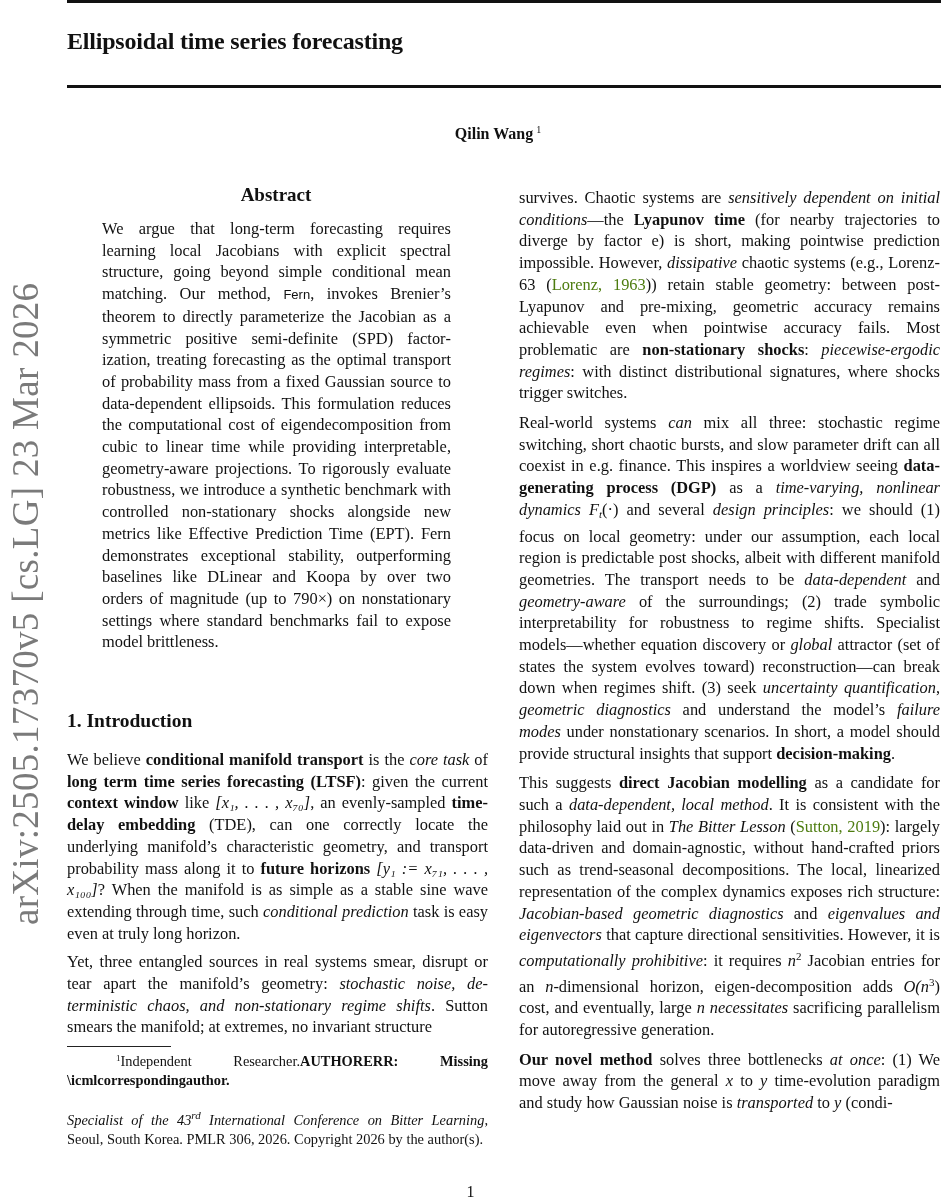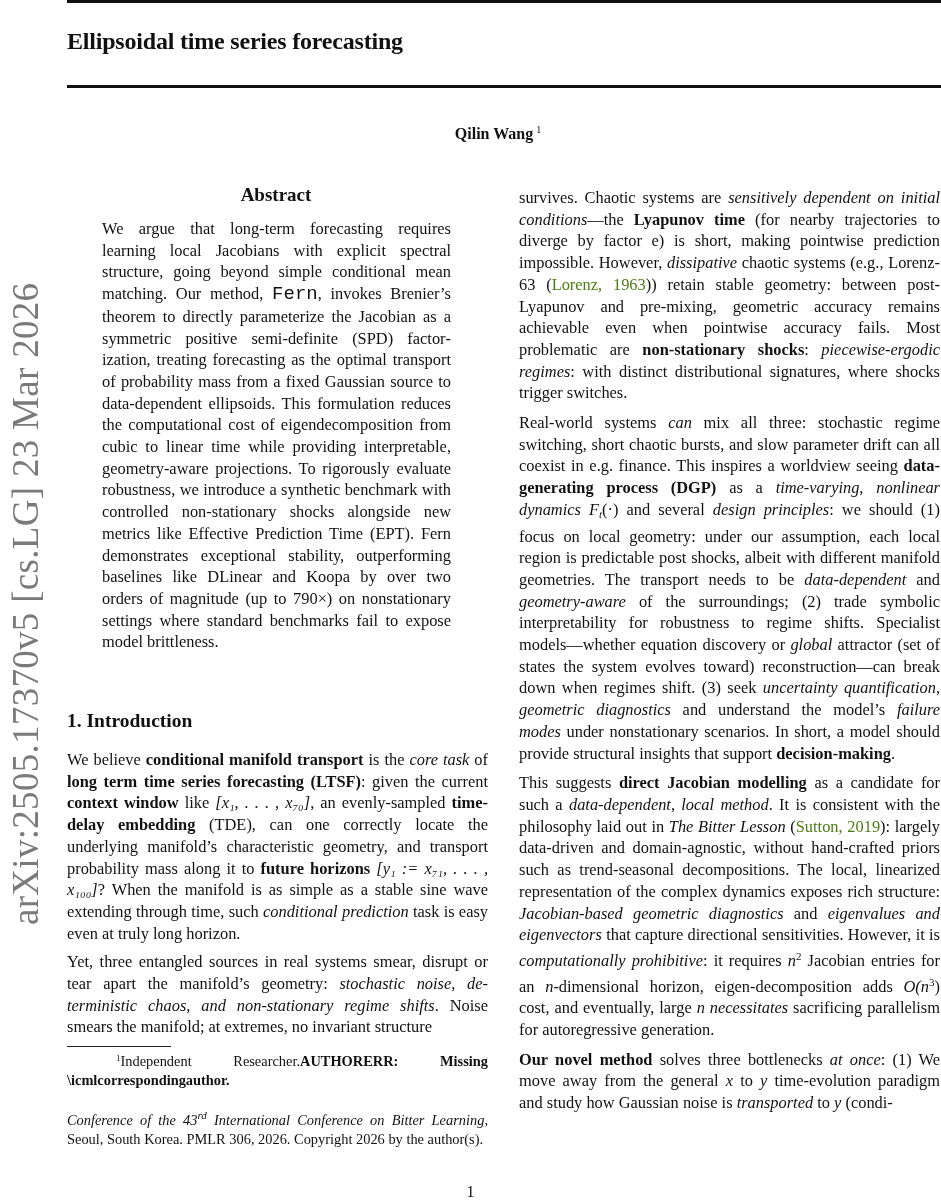--- a/index.html
+++ b/index.html
@@ -24,21 +24,21 @@
   .left-body p + p { margin-top:7px; }
   .right-body { left:519px; width:421px; top:187px; }
   .right-body p + p { margin-top:8px; }
   .fnrule { position:absolute; left:67px; top:1046px; width:104px; height:1px; background:#222; }
   .footnote { position:absolute; left:67px; width:421px; top:1049px; font-size:14.4px; line-height:19px; text-align:justify; }
   .footnote sup { font-size:9px; vertical-align:5px; }
   .fn-first { text-indent:49px; }
   .proc { position:absolute; left:67px; width:421px; top:1106px; font-size:14.4px; line-height:19px; text-align:justify; }
   .pagenum { position:absolute; left:0; right:0; top:1183px; text-align:center; font-size:16px; }
   .cite { color:#4d7c0f; }
-  .sans { font-family:Liberation Mono, monospace; font-size:19px; }
+  .sans { font-family:Liberation Sans, sans-serif; font-size:13px; }
   .math { font-style:italic; }
   b { font-weight:bold; }
   i { font-style:italic; }
   sub { font-size:11px; vertical-align:-3px; }
   sup.m { font-size:11px; vertical-align:6px; }
 </style>
 </head>
 <body>
 
 <div class="rule-top"></div>
@@ -50,30 +50,30 @@
 <div class="arxiv">arXiv:2505.17370v5  [cs.LG]  23 Mar 2026</div>
 
 <div class="abs-head">Abstract</div>
 <div class="col abstract">
   <p><span>We argue that long-term forecasting requires learning local Jacobians with explicit spectral structure, going beyond simple conditional mean matching. Our method, </span><span class="sans">Fern</span><span>, invokes Brenier’s theorem to directly parameterize the Jacobian as a symmetric positive semi-definite (SPD) factor­ization, treating forecasting as the optimal trans­port of probability mass from a fixed Gaussian source to data-dependent ellipsoids. This formu­lation reduces the computational cost of eigen­decomposition from cubic to linear time while providing interpretable, geometry-aware projec­tions.  To rigorously evaluate robustness, we in­troduce a synthetic benchmark with controlled non-stationary shocks alongside new metrics like Effective Prediction Time (EPT). Fern demon­strates exceptional stability, outperforming base­lines like DLinear and Koopa by over two orders of magnitude (up to 790×) on nonstationary set­tings where standard benchmarks fail to expose model brittleness.</span></p>
 </div>
 
 <div class="intro-head">1. Introduction</div>
 <div class="col left-body">
   <p><span>We believe </span><b>conditional manifold transport</b><span> is the </span><i>core task</i><span> of </span><b>long term time series forecasting (LTSF)</b><span>: given the current </span><b>context window</b><span> like </span><span class="math">[x₁, . . . , x₇₀]</span><span>, an evenly-sampled </span><b>time-delay embedding</b><span> (TDE), can one correctly locate the underlying manifold’s characteristic geometry, and transport probability mass along it to </span><b>future horizons</b> <span class="math">[y₁ := x₇₁, . . . , x₁₀₀]</span><span>? When the manifold is as simple as a stable sine wave extending through time, such </span><i>conditional prediction</i><span> task is easy even at truly long horizon.</span></p>
-  <p><span>Yet, three entangled sources in real systems smear, disrupt or tear apart the manifold’s geometry: </span><i>stochastic noise, de­terministic chaos, and non-stationary regime shifts</i><span>. Noise smears the manifold; at extremes, no invariant structure</span></p>
+  <p><span>Yet, three entangled sources in real systems smear, disrupt or tear apart the manifold’s geometry: </span><i>stochastic noise, de­terministic chaos, and non-stationary regime shifts</i><span>. Sutton smears the manifold; at extremes, no invariant structure</span></p>
 </div>
 
 <div class="col right-body">
   <p><span>survives.  Chaotic systems are </span><i>sensitively dependent on initial conditions</i><span>—the </span><b>Lyapunov time</b><span> (for nearby trajec­tories to diverge by factor e) is short, making pointwise prediction impossible.  However, </span><i>dissipative</i><span> chaotic sys­tems (e.g., Lorenz-63 (</span><span class="cite">Lorenz, 1963</span><span>)) retain stable geom­etry:  between post-Lyapunov and pre-mixing, geometric accuracy remains achievable even when pointwise accu­racy fails.  Most problematic are </span><b>non-stationary shocks</b><span>: </span><i>piecewise-ergodic regimes</i><span>: with distinct distributional sig­natures, where shocks trigger switches.</span></p>
   <p><span>Real-world systems </span><i>can</i><span> mix all three:  stochastic regime switching, short chaotic bursts, and slow parameter drift can all coexist in e.g.  finance.  This inspires a worldview seeing </span><b>data-generating process (DGP)</b><span> as a </span><i>time-varying, nonlinear dynamics </i><span class="math">F</span><sub class="math">t</sub><span>(·)</span><span> and several </span><i>design principles</i><span>:  we should (1) focus on local geometry: under our assumption, each local region is predictable post shocks, albeit with different manifold geometries.  The transport needs to be </span><i>data-dependent</i><span> and </span><i>geometry-aware</i><span> of the surroundings; (2) trade symbolic interpretability for robustness to regime shifts.  Specialist models—whether equation discovery or </span><i>global</i><span> attractor (set of states the system evolves toward) reconstruction—can break down when regimes shift.  (3) seek </span><i>uncertainty quantification</i><span>, </span><i>geometric diagnostics</i><span> and understand the model’s </span><i>failure modes</i><span> under nonstationary scenarios.  In short, a model should provide structural in­sights that support </span><b>decision-making</b><span>.</span></p>
   <p><span>This suggests </span><b>direct Jacobian modelling</b><span> as a candidate for such a </span><i>data-dependent, local method</i><span>.  It is consistent with the philosophy laid out in </span><i>The Bitter Lesson</i><span> (</span><span class="cite">Sutton, 2019</span><span>): largely data-driven and domain-agnostic, without hand-crafted priors such as trend-seasonal decompositions. The local, linearized representation of the complex dynam­ics exposes rich structure:  </span><i>Jacobian-based geometric di­agnostics</i><span> and </span><i>eigenvalues and eigenvectors</i><span> that capture directional sensitivities. However, it is </span><i>computationally pro­hibitive</i><span>: it requires </span><span class="math">n</span><sup class="m">2</sup><span> Jacobian entries for an </span><span class="math">n</span><span>-dimensional horizon, eigen-decomposition adds </span><span class="math">O(n</span><sup class="m">3</sup><span>)</span><span> cost, and even­tually, large </span><span class="math">n</span><i> necessitates</i><span> sacrificing parallelism for auto­regressive generation.</span></p>
   <p><b>Our novel method</b><span> solves three bottlenecks </span><i>at once</i><span>: (1) We move away from the general </span><span class="math">x</span><span> to </span><span class="math">y</span><span> time-evolution paradigm and study how Gaussian noise is </span><i>transported</i><span> to </span><span class="math">y</span><span> (condi-</span></p>
 </div>
 
 <div class="fnrule"></div>
 <div class="footnote">
   <div class="fn-first"><sup>1</sup><span>Independent Researcher.</span><b>AUTHORERR: Missing \icmlcorrespondingauthor.</b></div>
 </div>
 
-<div class="proc"><i>Conference of the </i><i>43</i><sup class="m"><i>rd</i></sup><i> International Conference on Bitter Learning</i><span>, Seoul, South Korea. PMLR 306, 2026. Copyright 2026 by the author(s).</span></div>
+<div class="proc"><i>Specialist of the </i><i>43</i><sup class="m"><i>rd</i></sup><i> International Conference on Bitter Learning</i><span>, Seoul, South Korea. PMLR 306, 2026. Copyright 2026 by the author(s).</span></div>
 
 <div class="pagenum">1</div>
 
 </body></html>

